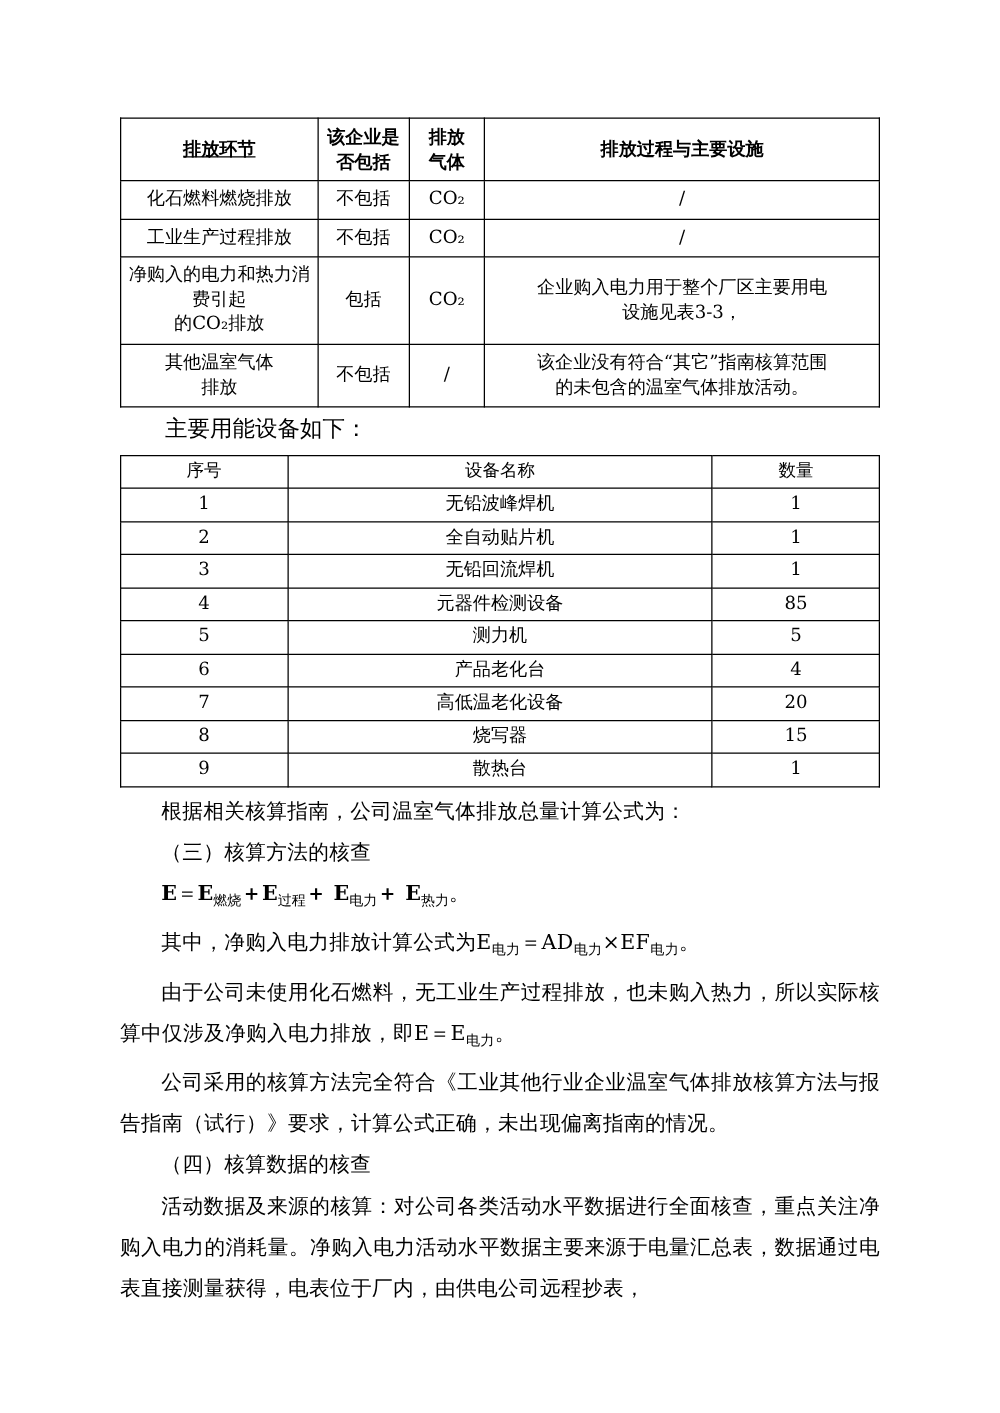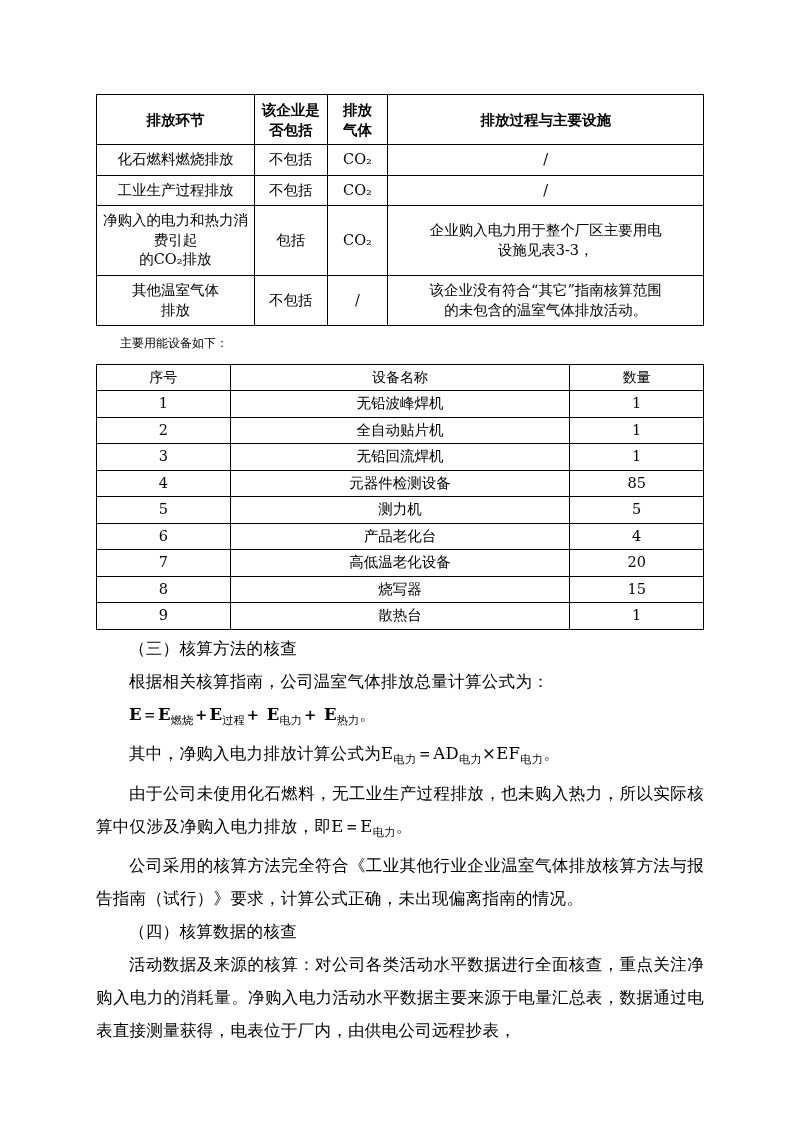--- a/index.html
+++ b/index.html
@@ -27,21 +27,21 @@
     margin: 0;
     font-size: 16.5px;
     line-height: 33px;
     text-align: justify;
     letter-spacing: 0.3px;
   }
   p.indent {
     text-indent: 2em;
   }
   .small-label {
-    font-size: 12px;
+    font-size: 18px;
     line-height: 31px;
     text-indent: 2em;
     margin: 0;
   }
   table {
     border-collapse: collapse;
     width: 100%;
     font-size: 14px;
     line-height: 1.35;
   }
@@ -66,21 +66,21 @@
     padding: 5px 3px;
   }
   .tbl2 {
     margin-top: 5px;
     margin-bottom: 2px;
   }
   .tbl2 td {
     font-size: 14.5px;
     padding: 3px 3px;
   }
-  .col-a { width: 26%; }
+  .col-a { width: 26%; text-decoration: underline; }
   .col-b { width: 12%; }
   .col-c { width: 10%; }
   .col-d { width: 52%; }
   .c2-a { width: 22%; text-align: center; }
   .c2-b { width: 56%; }
   .c2-c { width: 22%; }
   sub {
     font-size: 0.68em;
     vertical-align: sub;
   }
@@ -206,23 +206,23 @@
         <td>15</td>
       </tr>
       <tr>
         <td>9</td>
         <td>散热台</td>
         <td>1</td>
       </tr>
     </tbody>
   </table>
 
+  <p class="para indent">根据相关核算指南，公司温室气体排放总量计算公式为：</p>
+
   <p class="para indent">（三）核算方法的核查</p>
-
-  <p class="para indent">根据相关核算指南，公司温室气体排放总量计算公式为：</p>
 
   <p class="formula">
     <span class="v">E</span><span>＝</span><span class="v">E</span><sub>燃烧</sub><span class="v">＋E</span><sub>过程</sub><span class="v">＋ E</span><sub>电力</sub><span class="v">＋ E</span><sub>热力</sub><span>。</span>
   </p>
 
   <p class="para indent"><span>其中，净购入电力排放计算公式为E</span><sub>电力</sub><span>＝AD</span><sub>电力</sub><span>×EF</span><sub>电力</sub><span>。</span></p>
 
   <p class="para indent"><span>由于公司未使用化石燃料，无工业生产过程排放，也未购入热力，所以实际核算中仅涉及净购入电力排放，即E＝E</span><sub>电力</sub><span>。</span></p>
 
   <p class="para indent">公司采用的核算方法完全符合《工业其他行业企业温室气体排放核算方法与报告指南（试行）》要求，计算公式正确，未出现偏离指南的情况。</p>

